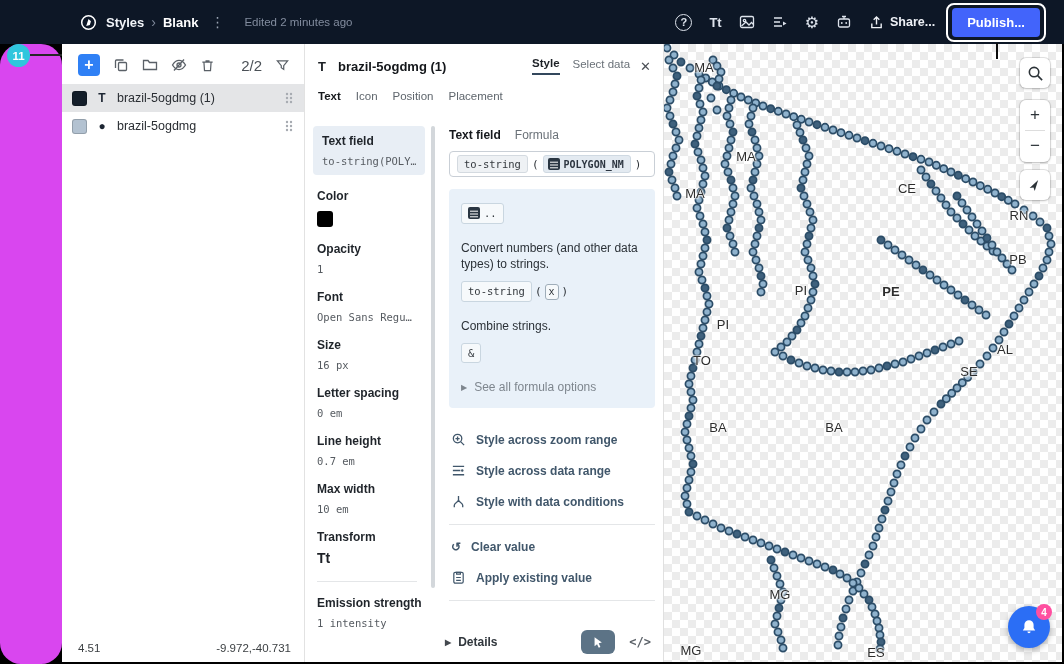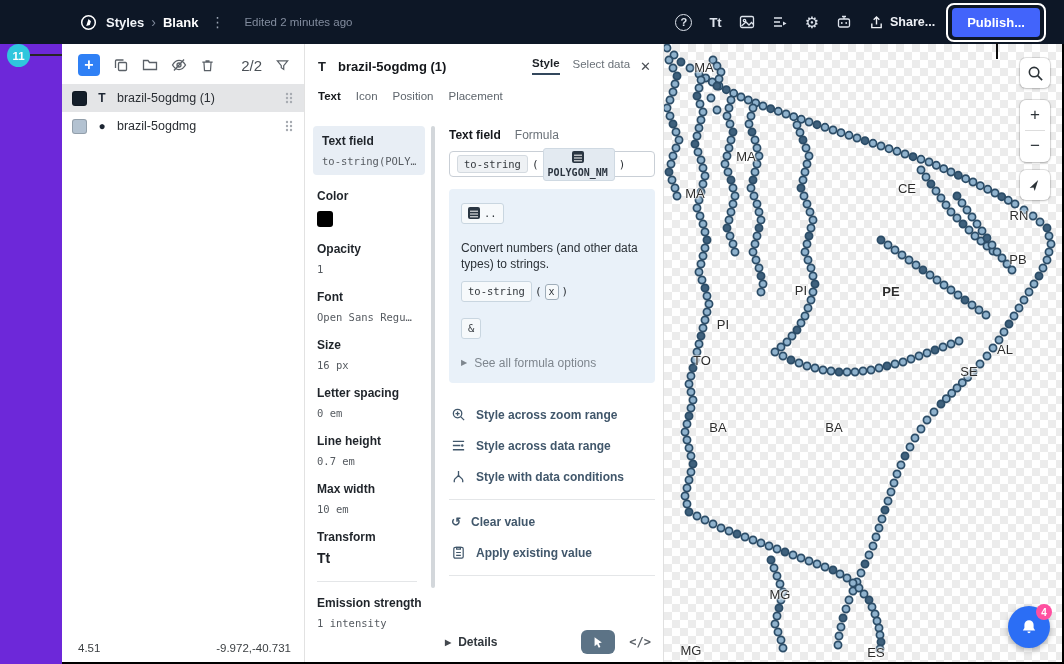--- a/index.html
+++ b/index.html
@@ -19,21 +19,21 @@
   .tb-ic { color:#dde3ec; display:flex; align-items:center; justify-content:center; cursor:pointer; }
   .tb-help { width:17px; height:17px; border:1.5px solid #dde3ec; border-radius:50%; font-size:11px; font-weight:700; line-height:14px; text-align:center; }
   .tb-tt { font-size:13px; font-weight:700; }
   .tb-gear { font-size:16px; }
   .tb-share { display:flex; align-items:center; gap:6px; color:#eef1f6; font-size:12.5px; font-weight:700; cursor:pointer; }
   .publish { position:relative; border:none; background:#4264fb; color:#fff; font-family:inherit; font-size:13px; font-weight:700; padding:7px 15px; border-radius:4px; cursor:pointer; margin-right:8px; }
   .pub-ring { position:absolute; inset:-5px -6px; border:2px solid #fff; border-radius:8px; pointer-events:none; }
   .pub-line { position:absolute; left:50%; top:calc(100% + 6px); width:2px; height:16px; background:#0c0c0c; pointer-events:none; }
 
   
-  .leftstrip { position:absolute; left:0; top:44px; width:62px; height:620px; background:#6d28d9; z-index:20; }
+  .leftstrip { position:absolute; left:0; top:44px; width:62px; height:620px; background:#d946ef; z-index:20;border-radius:21px; }
   .ann-badge { position:absolute; left:7px; top:0px; width:23px; height:23px; border-radius:50%; background:#2fc6dd; color:#fff; font-size:11.5px; font-weight:700; display:flex; align-items:center; justify-content:center; }
   .ann-line { position:absolute; left:30px; top:10px; width:32px; height:2px; background:#262626; }
 
   
   .sidebar { position:absolute; left:62px; top:44px; width:243px; height:618px; background:#fff; border-right:1px solid #e2e2e2; }
   .s-tabs { display:flex; gap:22px; padding:13px 16px 0 16px; }
   .s-tab { font-size:13px; font-weight:700; color:#8a9097; padding-bottom:7px; cursor:pointer; }
   .s-tab.active { color:#1d2126; border-bottom:2px solid #1d2126; }
   .s-toolbar { display:flex; align-items:center; gap:13px; padding:10px 14px 8px 16px; }
   .plus-btn { width:22px; height:22px; background:#2f80f5; border-radius:4px; color:#fff; font-size:16px; font-weight:700; display:flex; align-items:center; justify-content:center; cursor:pointer; }
@@ -71,21 +71,21 @@
   .prop-div { height:1px; background:#e4e6e8; margin:4px 8px 14px 0; }
   .p-scroll { position:absolute; left:114px; top:4px; width:4px; height:462px; background:#d3d7db; border-radius:2px; }
   .ed-col { margin-left:24px; flex:1; padding-top:6px; }
   .ed-tabs { display:flex; gap:14px; align-items:center; }
   .ed-tab { font-size:12px; color:#6a7178; cursor:pointer; }
   .ed-tab.active { color:#16191d; font-weight:700; }
   .formula-box { margin-top:9px; height:26px; border:1px solid #c9cfd6; border-radius:4px; display:flex; align-items:center; padding:0 7px; gap:4px; font-family:"DejaVu Sans Mono",monospace; font-size:11px; color:#2c3136; background:#fff; }
   .chip { background:#eef1f4; border:1px solid #d4dae0; border-radius:3px; padding:2px 6px; font-family:"DejaVu Sans Mono",monospace; font-size:10.5px; color:#33383d; display:inline-flex; align-items:center; gap:4px; }
   .chip.light { background:#f6f9fb; border-color:#c9d6e0; }
   .tbl-ic { width:12px; height:12px; flex:none; }
-  .field-chip { background:#e3eaf1; border:1px solid #cfd9e2; border-radius:3px; padding:2px 6px 2px 4px; display:inline-flex; align-items:center; gap:4px; font-family:"DejaVu Sans Mono",monospace; font-size:10px; font-weight:700; color:#2c3540;flex-direction:column; }
+  .field-chip { background:#e3eaf1; border:1px solid #cfd9e2; border-radius:3px; padding:2px 6px 2px 4px; display:inline-flex; align-items:center; gap:4px; font-family:"DejaVu Sans Mono",monospace; font-size:10px; font-weight:700; color:#2c3540; }
   .help-box { margin-top:12px; background:#e9f1f9; border-radius:4px; padding:14px 12px 12px 12px; font-size:12px; color:#2b3137; line-height:1.4; }
   .help-box p { margin-bottom:8px; }
   .chip-row { margin-bottom:16px; display:flex; align-items:center; gap:3px; font-family:"DejaVu Sans Mono",monospace; font-size:11px; color:#2c3136; }
   .xbox { border:1px solid #9fadb9; border-radius:3px; padding:0 3px; font-size:10px; background:#f6f9fb; }
   .see-all { display:flex; align-items:center; gap:7px; color:#7e868e; font-size:12px; margin-top:4px; cursor:pointer; }
   .tri { font-size:8px; }
   .actions { margin-top:16px; }
   .action-row { display:flex; align-items:center; gap:10px; padding:8px 2px; color:#41576b; font-size:12px; font-weight:600; cursor:pointer; }
   .action-ic { display:flex; color:#41576b; flex:none; }
   .ed-div { height:1px; background:#e4e6e8; margin:7px 0; }
@@ -330,20 +330,21 @@
             <span>..</span>
           </span>
         </div>
         <p>Convert numbers (and other data types) to strings.</p>
         <div class="chip-row">
           <span class="chip light">to-string</span>
           <span>(</span>
           <span class="xbox">x</span>
           <span>)</span>
         </div>
+        <p>Combine strings.</p>
         <div class="chip-row">
           <span class="chip light">&amp;</span>
         </div>
         <div class="see-all">
           <span class="tri">▶</span>
           <span>See all formula options</span>
         </div>
       </div>
 
       <div class="actions">

